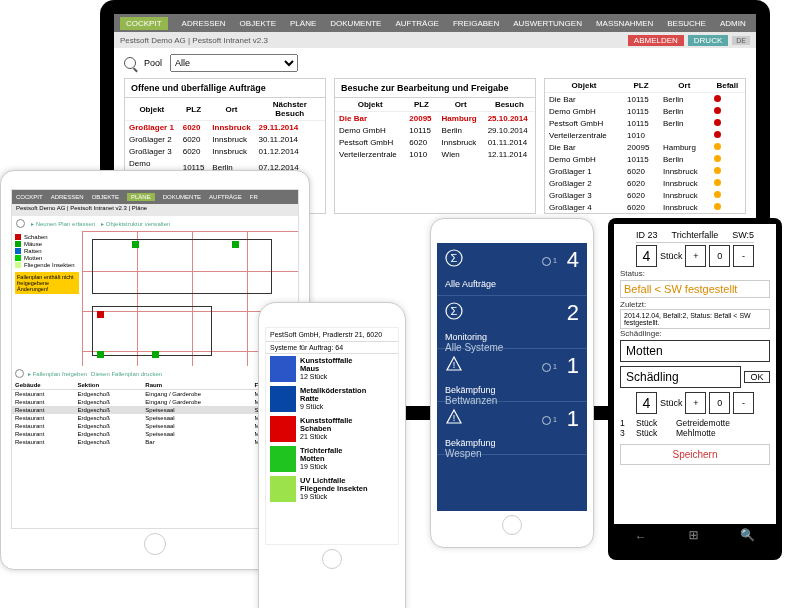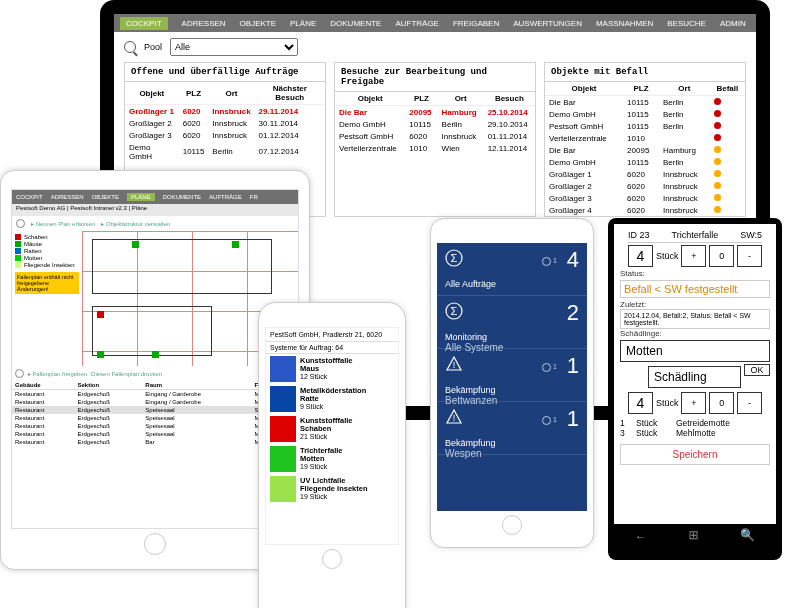--- a/index.html
+++ b/index.html
@@ -15,21 +15,21 @@
   .subnav { display: flex; align-items: center; height: 16px; padding: 0 6px; background: #e8e8e8; font-size: 8px; color: #555; }
   .subnav .btn-red { margin-left: auto; background: #d94a4a; color: #fff; padding: 1px 6px; }
   .subnav .btn-teal { background: #5aa8a8; color: #fff; padding: 1px 6px; margin-left: 4px; }
   .subnav .btn-gray { background: #ccc; padding: 1px 4px; margin-left: 4px; font-size: 7px; }
   .pool { display: flex; align-items: center; padding: 6px 10px; gap: 8px; }
   .search-icon { width: 12px; height: 12px; border: 1.5px solid #555; border-radius: 50%; position: relative; }
   .search-icon::after { content: ""; position: absolute; width: 5px; height: 1.5px; background: #555; bottom: -2px; right: -3px; transform: rotate(45deg); }
   .pool select { width: 128px; height: 18px; font-size: 9px; }
   .panels { display: flex; gap: 8px; padding: 0 10px; }
   .panel { border: 1px solid #d0d0d0; flex: 1; }
-  .panel-title { font-weight: bold; font-size: 9px; padding: 4px 6px; border-bottom: 1px solid #d0d0d0; font-family: Liberation Mono, monospace; }
+  .panel-title { font-weight: bold; font-size: 9px; padding: 4px 6px; border-bottom: 1px solid #d0d0d0; }
   .tbl { width: 100%; border-collapse: collapse; font-size: 8px; }
   .tbl th { text-align: center; padding: 2px 4px; border-bottom: 1px solid #eee; font-weight: bold; }
   .tbl td { padding: 1.5px 4px; }
   .dot { width: 7px; height: 7px; border-radius: 50%; display: inline-block; }
   .red-txt { color: #c00; font-weight: bold; }
 
   
   .ipad { position: absolute; top: 170px; left: 0; width: 310px; height: 400px; background: #fff; border: 1px solid #ccc; border-radius: 14px; padding: 18px 10px; box-shadow: 0 0 6px rgba(0,0,0,0.2); }
   .ipad-screen { width: 100%; height: 340px; border: 1px solid #ddd; overflow: hidden; font-size: 7px; }
   .ipad-home { width: 22px; height: 22px; border: 1.5px solid #ccc; border-radius: 50%; margin: 4px auto 0; }
@@ -71,27 +71,27 @@
   .tile-clock { position: absolute; right: 30px; top: 14px; font-size: 7px; color:#bcd; }
   .tile-clock::before { content:""; display:inline-block; width:7px; height:7px; border:1px solid #bcd; border-radius:50%; margin-right:2px; vertical-align:middle; }
   .tile-title { font-size: 9px; margin-top: 30px; }
   .tile-sub { font-size: 10px; color: #bcd; }
   .tile svg { position: absolute; top: 6px; left: 8px; }
   .wp-home { width: 20px; height: 20px; border: 1.5px solid #ccc; border-radius: 50%; margin: 4px auto 0; }
 
   
   .wp-form { position: absolute; top: 218px; left: 608px; width: 174px; height: 342px; background: #000; border-radius: 8px; padding: 6px; }
   .wp-form-screen { width: 100%; height: 300px; background: #fff; overflow: hidden; font-size: 9px; padding: 4px 6px; }
-  .wp-row { display: flex; align-items: center; gap: 3px; margin: 2px 8px; }
+  .wp-row { display: flex; align-items: center; gap: 3px; margin: 2px 16px; }
   .wp-row .box { border: 1px solid #333; width: 26px; height: 22px; display: flex; align-items: center; justify-content: center; }
   .wp-label { font-size: 8px; color:#333; }
   .status-txt { color: #d88a00; font-size: 11px; border:1px solid #ccc; padding:2px 3px; margin:2px 0; }
   .note { font-size: 7px; border:1px solid #ccc; padding:2px 3px; }
   .bigfield { border: 1px solid #333; padding: 3px 5px; font-size: 12px; margin: 2px 0; }
-  .okrow { display: flex; gap: 3px; align-items: flex-start; margin-left: 28px; }
+  .okrow { display: flex; gap: 3px; align-items: center; }
   .okrow .bigfield { flex: 1; }
   .okbtn { border:1px solid #333; width:26px; display:flex; align-items:center; justify-content:center; font-size:9px; }
   .list { font-size: 8.5px; margin: 4px 0; }
   .list div { display: flex; }
   .list span:nth-child(1){ width:16px; }
   .list span:nth-child(2){ width:40px; }
   .save-btn { color: #c33; text-align: center; border: 1px solid #ccc; padding: 4px; margin-top: 6px; font-size:10px; }
   .wp-buttons { display: flex; justify-content: space-around; padding: 4px 0; }
   .wp-buttons span { color: #888; font-size: 12px; }
 </style>
@@ -106,20 +106,26 @@
       <span>OBJEKTE</span>
       <span>PLÄNE</span>
       <span>DOKUMENTE</span>
       <span>AUFTRÄGE</span>
       <span>FREIGABEN</span>
       <span>AUSWERTUNGEN</span>
       <span>MASSNAHMEN</span>
       <span>BESUCHE</span>
       <span class="right">ADMIN</span>
     </div>
+    <div class="subnav">
+      <span>Pestsoft Demo AG | Pestsoft Intranet v2.3</span>
+      <span class="btn-red">ABMELDEN</span>
+      <span class="btn-teal">DRUCK</span>
+      <span class="btn-gray">DE</span>
+    </div>
     <div class="pool">
       <span class="search-icon"></span>
       <span>Pool</span>
       <select><option>Alle</option></select>
     </div>
     <div class="panels">
       <div class="panel">
         <div class="panel-title">Offene und überfällige Aufträge</div>
         <table class="tbl" id="tbl1">
             <tbody>
@@ -187,21 +193,20 @@
               <tr>
                 <td>Verteilerzentrale</td>
                 <td>1010</td>
                 <td>Wien</td>
                 <td>12.11.2014</td>
               </tr>
             </tbody>
           </table>
       </div>
       <div class="panel">
-        <div class="panel-title">Objekte mit Befall</div>
         <table class="tbl" id="tbl3">
             <tbody>
               <tr>
                 <th>Objekt</th>
                 <th>PLZ</th>
                 <th>Ort</th>
                 <th>Befall</th>
               </tr>
               <tr>
                 <td>Die Bar</td>

